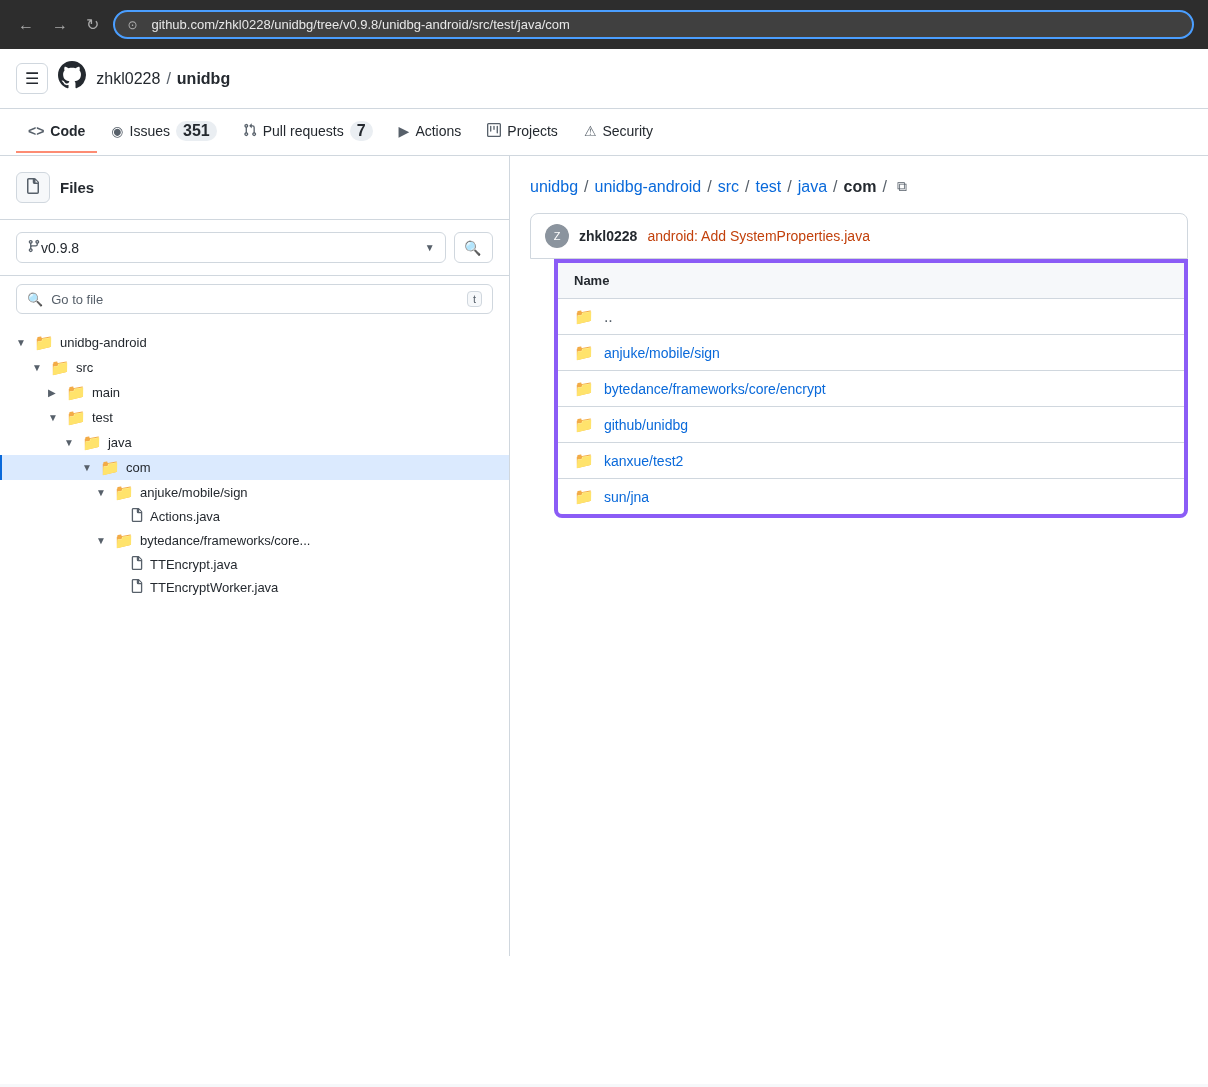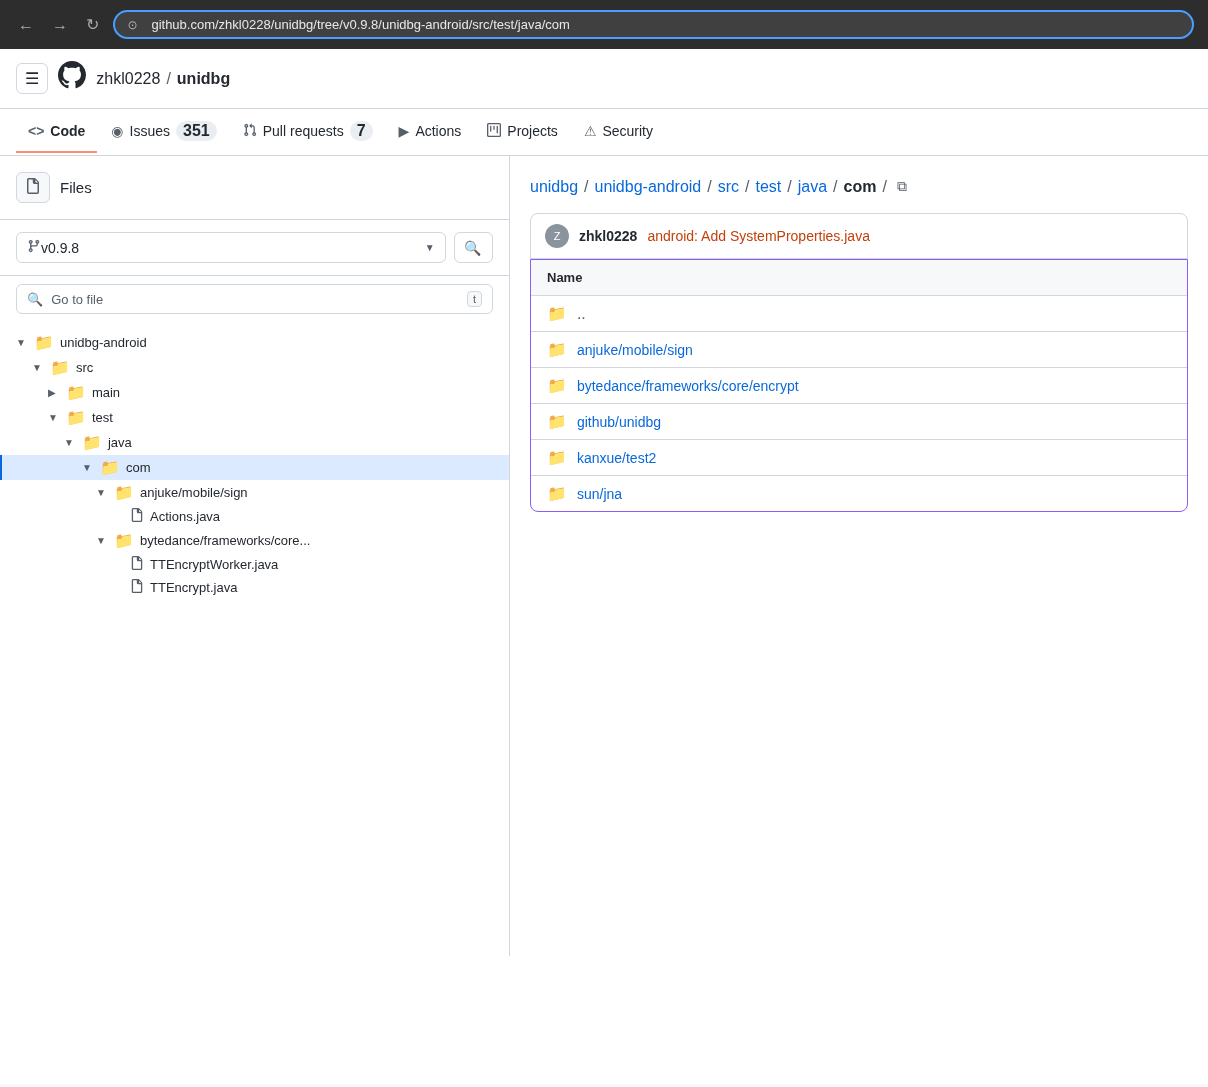--- a/index.html
+++ b/index.html
@@ -125,21 +125,21 @@
       gap: 10px;
       border-bottom: 1px solid #d0d7de;
     }
     .sidebar-header-icon {
       background: #f6f8fa;
       border: 1px solid #d0d7de;
       border-radius: 6px;
       padding: 5px 8px;
       font-size: 14px;
     }
-    .sidebar-header-title { font-size: 15px; font-weight: 400; }
+    .sidebar-header-title { font-size: 15px; font-weight: 700; }
     .sidebar-controls {
       padding: 12px 16px;
       display: flex;
       gap: 8px;
       border-bottom: 1px solid #d0d7de;
     }
     .branch-selector {
       flex: 1;
       display: flex;
       align-items: center;
@@ -253,23 +253,24 @@
       align-items: center;
       justify-content: center;
       font-size: 12px;
       overflow: hidden;
     }
     .commit-user { font-weight: 600; color: #24292f; }
     .commit-message { color: #c2410c; }
 
     
     .file-table {
-      border: 1px solid #8b5cf6;
+      border: 4px solid #8b5cf6;
       border-radius: 0 0 8px 8px;
       overflow: hidden;
+      margin-left: 24px;
     }
     .file-table-header {
       background: #f6f8fa;
       padding: 10px 16px;
       font-size: 13px;
       font-weight: 600;
       color: #24292f;
       border-bottom: 1px solid #d0d7de;
     }
     .file-row {
@@ -443,31 +444,31 @@
           <span class="tree-label">bytedance/frameworks/core...</span>
         </div>
 
         <div class="tree-item" style="padding-left: 112px;">
           <span class="tree-chevron" style="min-width:12px;"></span>
           <span class="tree-file-icon">
             <svg width="14" height="14" viewBox="0 0 16 16" fill="#57606a">
                 <path d="M2 1.75C2 .784 2.784 0 3.75 0h5.586c.464 0 .909.184 1.237.513l2.914 2.914c.329.328.513.773.513 1.237v9.586A1.75 1.75 0 0112.25 16h-8.5A1.75 1.75 0 012 14.25V1.75zm1.75-.25a.25.25 0 00-.25.25v12.5c0 .138.112.25.25.25h8.5a.25.25 0 00.25-.25V6h-2.75A1.75 1.75 0 017.75 4.25V1.5H3.75zm6.75.56v2.19c0 .138.112.25.25.25h2.19L10.5 2.06z"></path>
               </svg>
           </span>
-          <span class="tree-label">TTEncryptWorker.java</span>
+          <span class="tree-label">TTEncrypt.java</span>
         </div>
 
         <div class="tree-item" style="padding-left: 112px;">
           <span class="tree-chevron" style="min-width:12px;"></span>
           <span class="tree-file-icon">
             <svg width="14" height="14" viewBox="0 0 16 16" fill="#57606a">
                 <path d="M2 1.75C2 .784 2.784 0 3.75 0h5.586c.464 0 .909.184 1.237.513l2.914 2.914c.329.328.513.773.513 1.237v9.586A1.75 1.75 0 0112.25 16h-8.5A1.75 1.75 0 012 14.25V1.75zm1.75-.25a.25.25 0 00-.25.25v12.5c0 .138.112.25.25.25h8.5a.25.25 0 00.25-.25V6h-2.75A1.75 1.75 0 017.75 4.25V1.5H3.75zm6.75.56v2.19c0 .138.112.25.25.25h2.19L10.5 2.06z"></path>
               </svg>
           </span>
-          <span class="tree-label">TTEncrypt.java</span>
+          <span class="tree-label">TTEncryptWorker.java</span>
         </div>
       </div>
     </div>
 
     <div class="file-content">
 
       <div class="file-breadcrumb">
         <a class="breadcrumb-link">unidbg</a>
         <span class="breadcrumb-sep">/</span>
         <a class="breadcrumb-link">unidbg-android</a>

